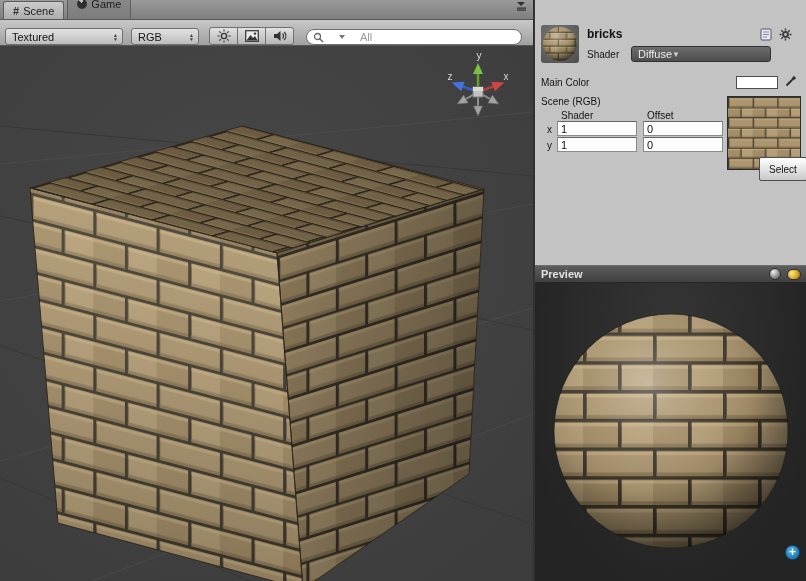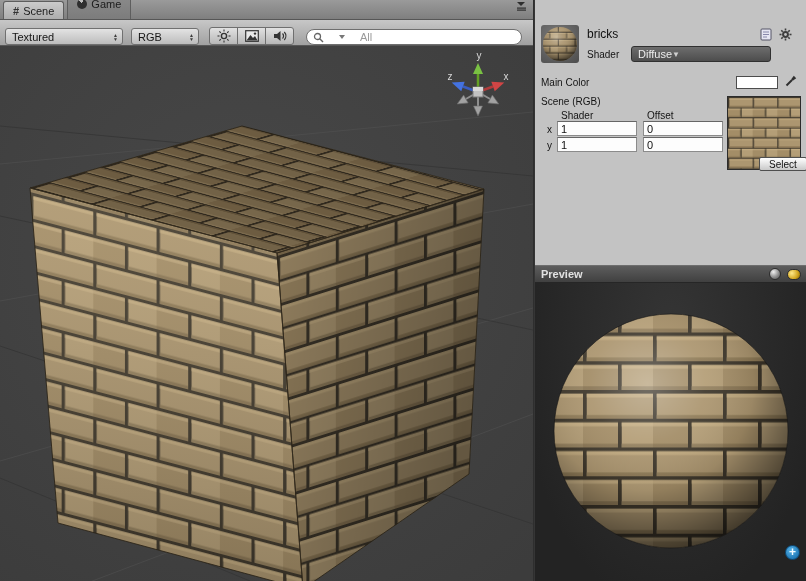--- a/index.html
+++ b/index.html
@@ -39,31 +39,31 @@
   .searchbox input::placeholder { color:#9a9a9a; }
 
   .viewport { position:absolute; left:0; top:46px; width:533px; height:535px; background:#414141; }
 
   
   .right-pane { position:absolute; left:534px; top:0; width:272px; height:581px; background:#c3c3c3; }
   .insp-content { position:absolute; left:0; top:20px; width:272px; height:245px; background:#c3c3c3; }
   .lbl { position:absolute; font-size:10px; color:#141414; }
   .mat-thumb { position:absolute; left:6px; top:5px; width:38px; height:38px; border-radius:3px;
                background:radial-gradient(circle at 40% 32%, #7b7b7b, #4c4c4c); overflow:hidden; }
-  .mat-name { position:absolute; left:52px; top:7px; font-size:12px; font-weight:normal; color:#101010; }
+  .mat-name { position:absolute; left:52px; top:7px; font-size:12px; font-weight:bold; color:#101010; }
   .shader-dd { position:absolute; left:96px; top:26px; width:140px; height:16px; border-radius:3px;
                background:linear-gradient(#6d6d6d,#4d4d4d); border:1px solid #303030; color:#ececec;
                font-size:11px; display:flex; align-items:center; padding:0 6px; }
   .shader-dd .arr { font-size:8px; color:#cfcfcf; }
   .hdr-icon { position:absolute; top:8px; width:14px; height:13px; display:flex; align-items:center; justify-content:center; }
   .color-swatch { position:absolute; left:201px; top:56px; width:42px; height:13px; background:#ffffff; border:1px solid #4c4c4c; }
   .numfield { position:absolute; width:80px; height:15px; border:1px solid #8b8b8b; border-top-color:#666;
               background:#fdfdfd; font:11px "Liberation Sans",sans-serif; color:#111; padding:0 3px; }
   .tex-thumb { position:absolute; left:192px; top:76px; width:74px; height:74px; border:1px solid #2c2c2c; }
-  .select-btn { position:absolute; left:224px; top:137px; height:14px; padding:0 9px;
+  .select-btn { position:absolute; left:224px; top:137px; height:24px; padding:0 9px;
                 font:10px "Liberation Sans",sans-serif; color:#111; background:linear-gradient(#ffffff,#c9c9c9);
                 border:1px solid #4f4f4f; border-radius:2px; }
 
   .preview-header { position:absolute; left:0; top:265px; width:272px; height:18px;
                     background:linear-gradient(#5d5d5d,#404040); border-top:1px solid #6e6e6e; border-bottom:1px solid #262626;
                     display:flex; align-items:center; padding:0 6px; gap:18px; }
   .preview-title { font-size:11px; font-weight:bold; color:#e2e2e2; }
   .ph-icons { margin-left:auto; display:flex; gap:6px; align-items:center; }
   .orb-icon { width:12px; height:12px; border-radius:50%;
               background:radial-gradient(circle at 35% 30%, #f0f0f0, #8d8d8d 55%, #4f4f4f); border:1px solid #2e2e2e; }

